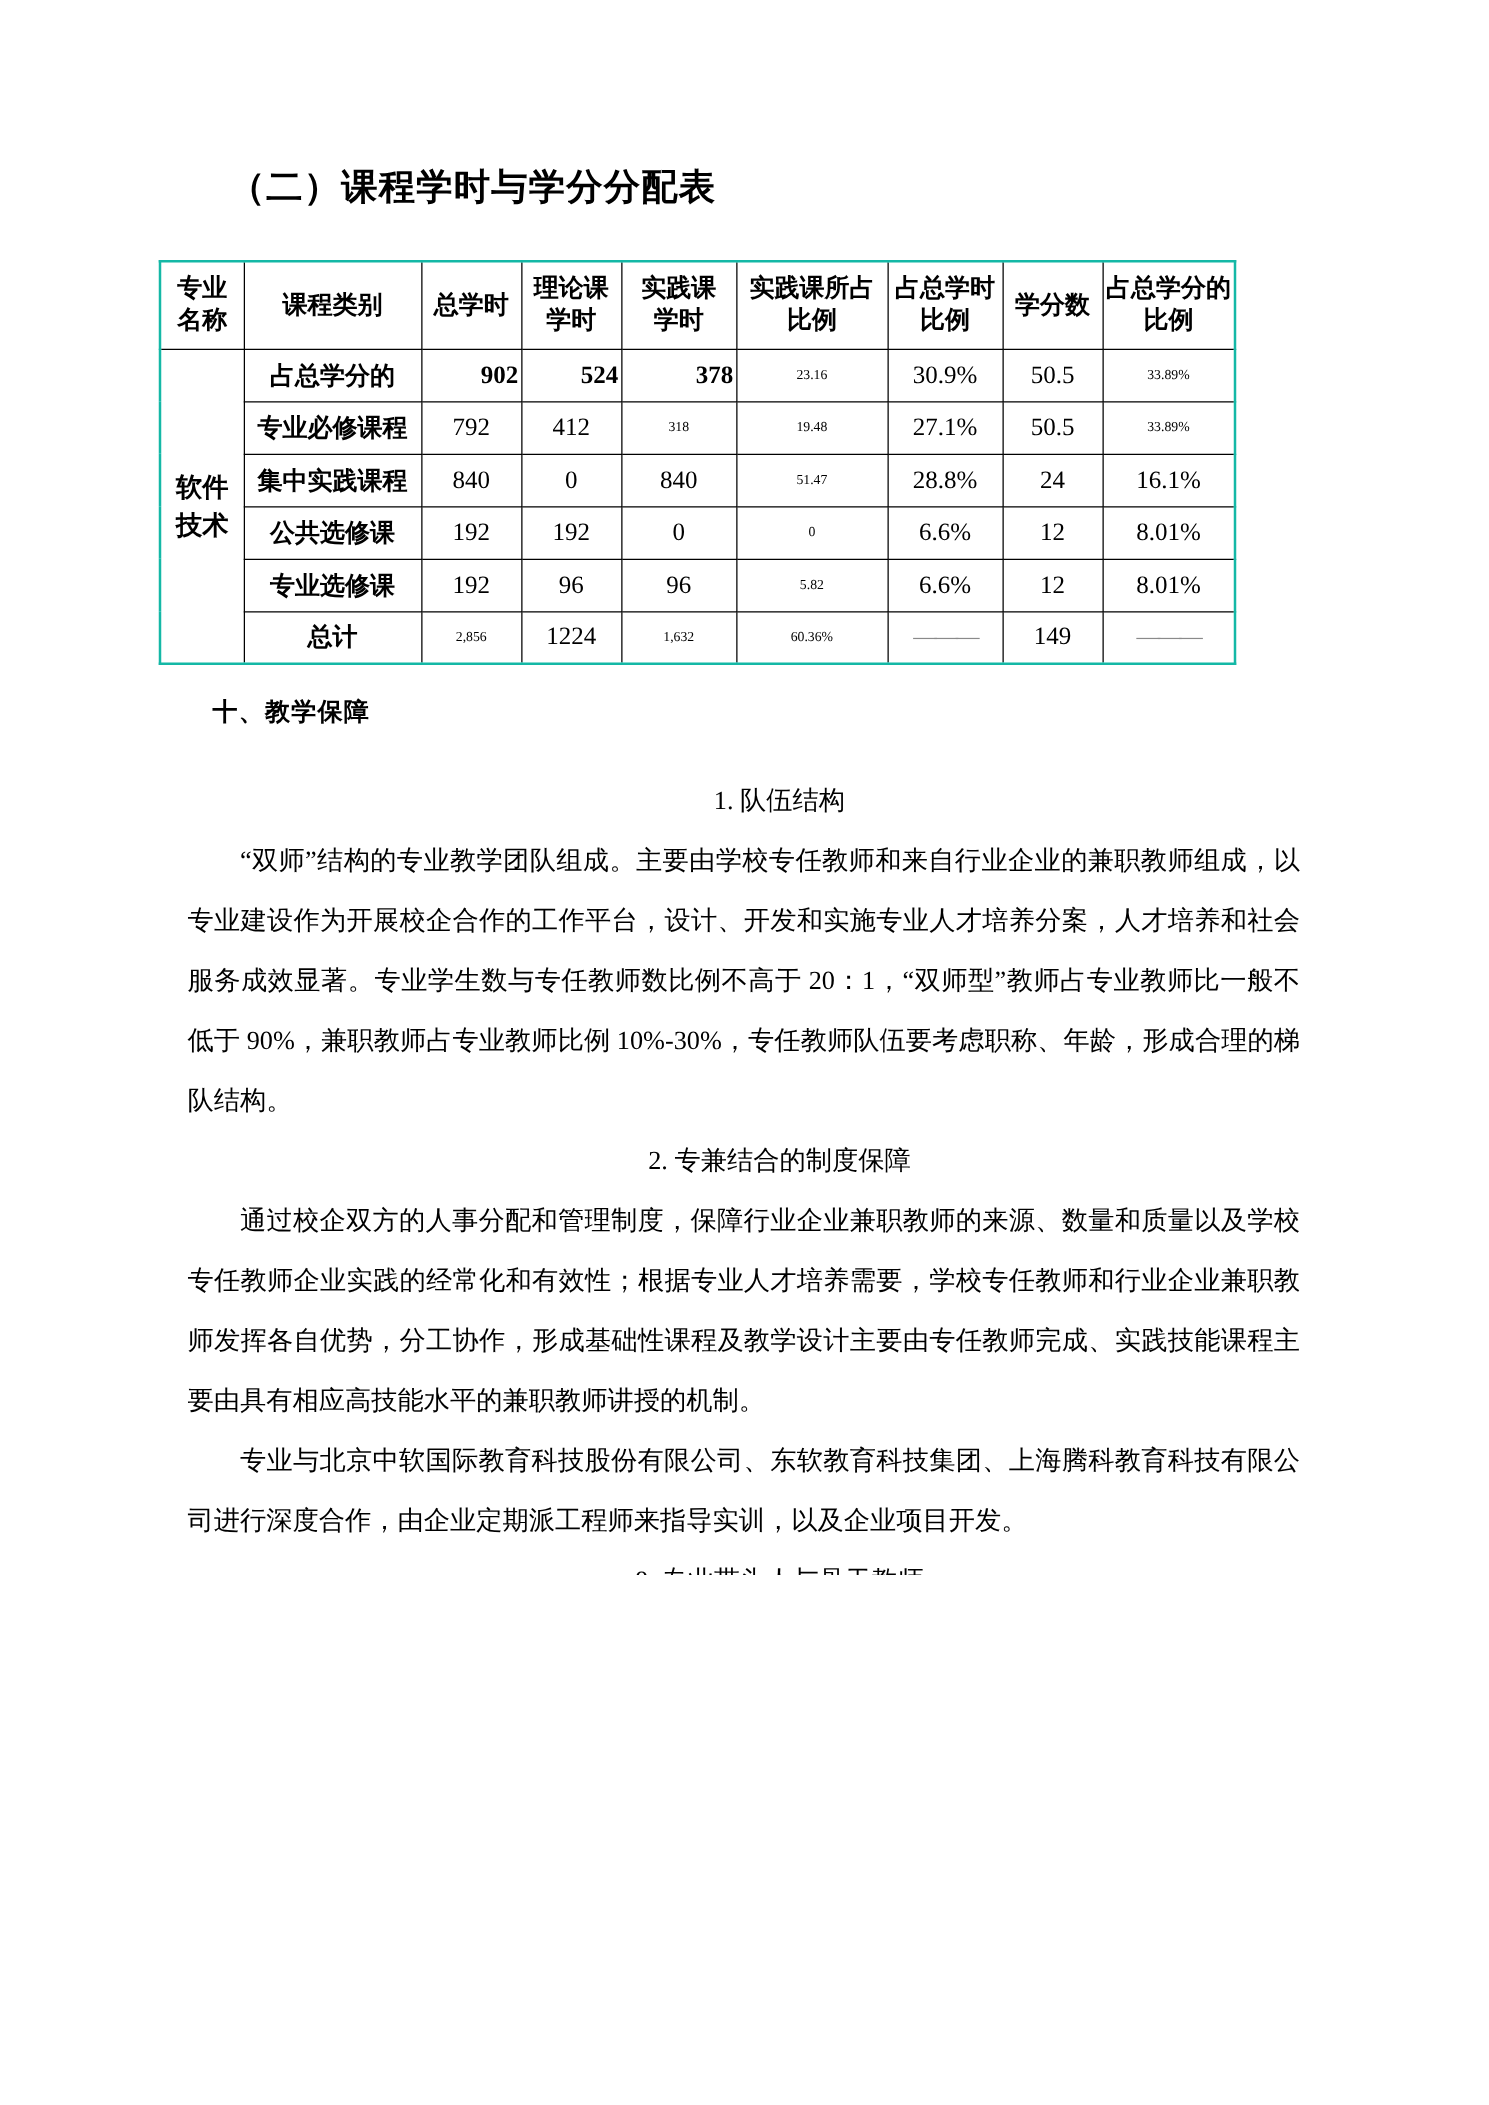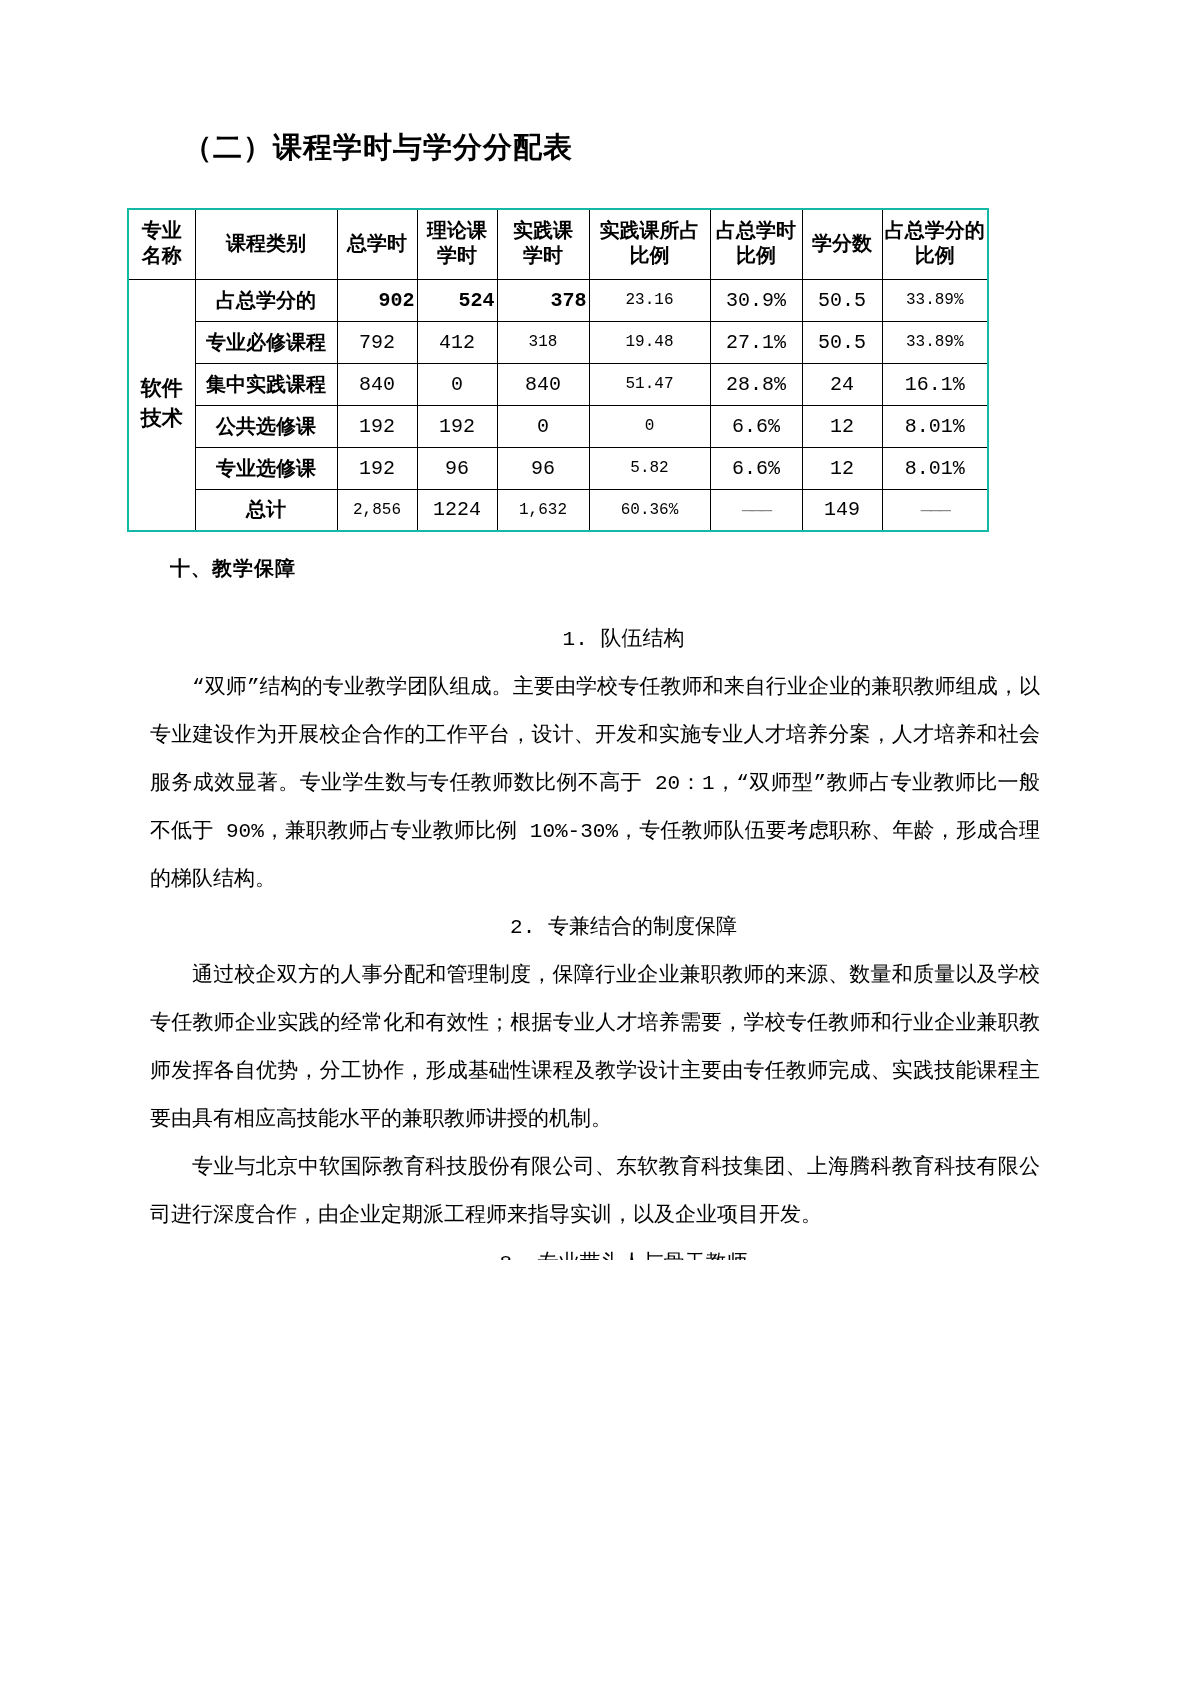--- a/index.html
+++ b/index.html
@@ -1,21 +1,21 @@
 <!DOCTYPE html>
 <html><head>
 <meta charset="utf-8">
 <style>
   html,body { margin:0; padding:0; background:#ffffff; }
   .page {
     position:relative;
     width:1191px; height:1260px;
     background:#ffffff;
     color:#000;
-    font-family:Liberation Mono, monospace;
+    font-family:Liberation Serif, serif;
     overflow:hidden;
   }
   .content { box-sizing:border-box; padding:132px 151px 0 150px; }
 
   h1.sec-title {
     font-size:29px; line-height:36px; font-weight:700;
     margin:0 0 0 33px; letter-spacing:1px;
   }
 
   table.course {
@@ -26,21 +26,21 @@
   .course th, .course td {
     border:1px solid #000; padding:0 2px; vertical-align:middle;
     overflow:hidden;
   }
   .course thead tr { height:70px; }
   .course tbody tr { height:42px; }
   .course th { font-size:20px; font-weight:700; line-height:25px; white-space:pre-line; }
   td.major { font-size:21px; font-weight:700; white-space:pre-line; line-height:30px; }
   td.category { font-size:20px; font-weight:700; }
   td.value { font-size:20px; }
-  td.value.small { font-size:16px; }
+  td.value.small { font-size:11px; }
   td.value.bold { font-weight:700;text-align:right; }
   td.value.dash { color:#8a8a8a; font-size:19px; letter-spacing:-2px; }
 
   h2.sec10 { font-size:20px; font-weight:700; line-height:36px; margin:20px 0 0 20px; letter-spacing:1px; }
   h3.sec11 { font-size:28px; font-weight:700; line-height:38px; margin:36px 0 0 33px; letter-spacing:1px; }
 
   p.item { font-size:21px; margin:0; line-height:48px; text-indent:57px;text-align:center; }
   p.item.first { margin-top:28px; }
   p.para {
     font-size:21px; margin:0; line-height:48px;

